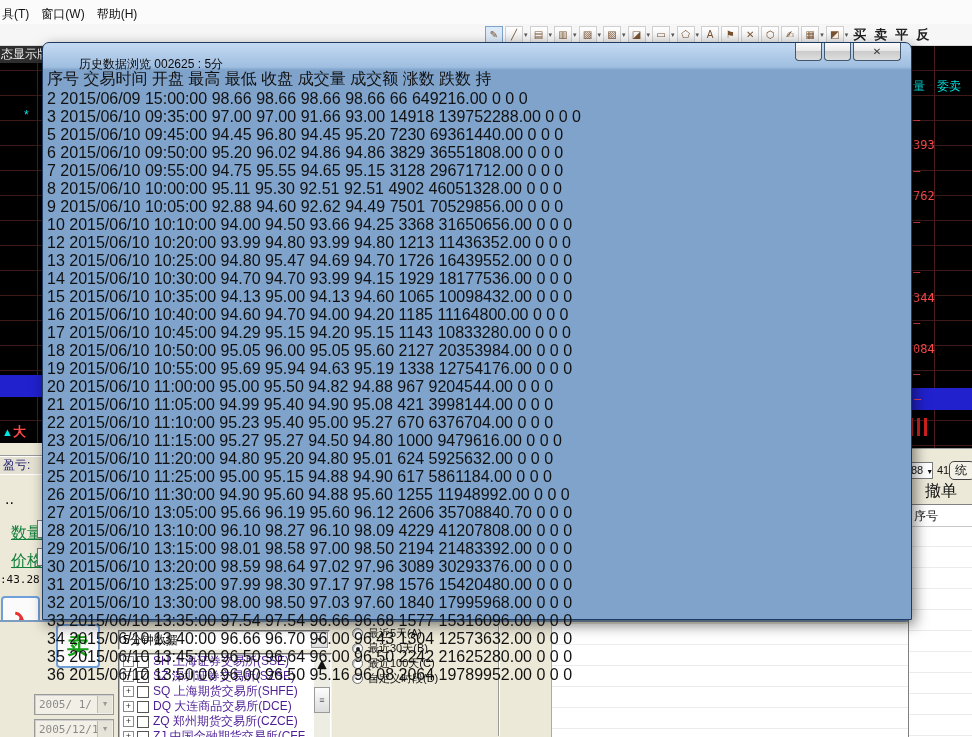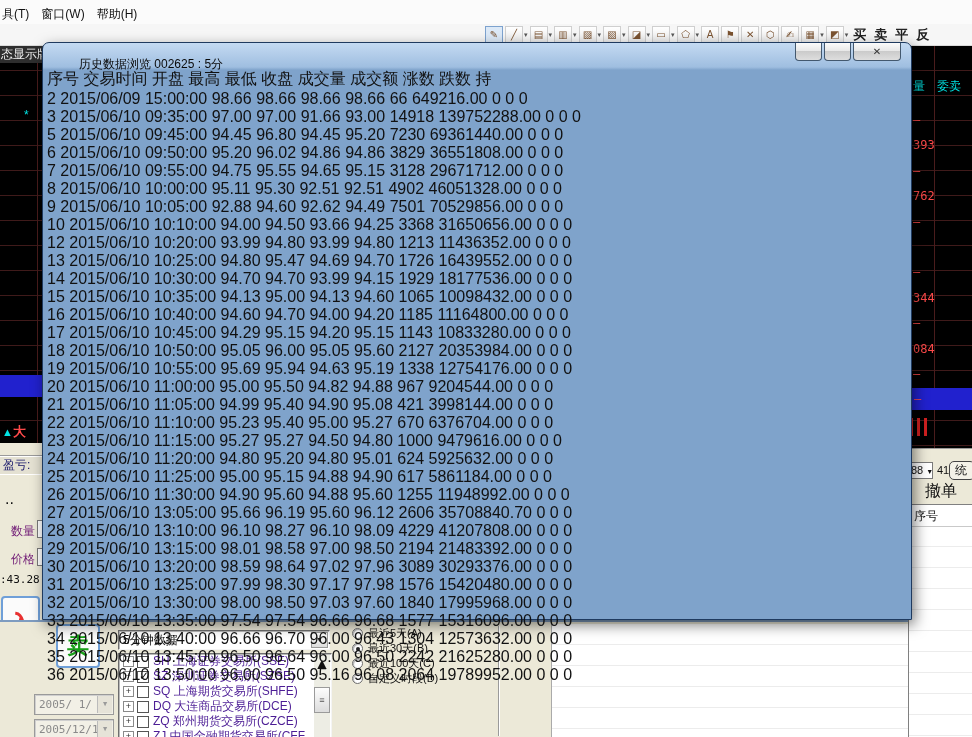--- a/index.html
+++ b/index.html
@@ -25,21 +25,21 @@
   #left-dark .ld-header { height:17px; background:#2E2E2E; color:#F0F0F0; font-size:12px; line-height:17px; white-space:nowrap; padding-left:1px; }
   #left-dark .star { position:absolute; left:24px; top:62px; color:#00E5E5; font-size:12px; }
   #left-dark .sel-row { position:absolute; left:0; top:329px; width:46px; height:22px; background:#2121CE; }
   #left-dark .arrow-row { position:absolute; left:2px; top:377px; font-size:13px; font-weight:bold; color:#FF4A4A; white-space:nowrap; }
   #left-dark .arrow-row .tri { color:#00E5E5; font-size:11px; }
 
   
   #left-gray { position:absolute; left:0; top:443px; width:46px; height:294px; background:#ECE9D8; overflow:hidden; }
   .pnl-strip { position:absolute; left:0; top:12px; width:46px; height:20px; background:#E4E1D2; border-top:1px solid #9a9a9a; border-bottom:1px solid #FFF; box-shadow:inset 0 1px 0 #fff; font-size:12px; line-height:18px; padding-left:3px; color:#16166A; white-space:nowrap; }
   .dots-btn { position:absolute; left:5px; top:47px; width:25px; height:19px; }
-  .small-label { position:absolute; left:11px; font-size:12px; color:#701a75; white-space:nowrap; }
+  .small-label { position:absolute; left:11px; font-size:16px; color:#15803d; white-space:nowrap;text-decoration:underline; }
   .cut-box { position:absolute; left:37px; width:9px; height:18px; background:#FFF; border:1px solid #7a7a7a; }
   .price-val { position:absolute; left:0; top:130px; font:11px "DejaVu Sans Mono",monospace; color:#111; white-space:nowrap; }
   .big-trade-box { position:absolute; background:#FBFBFB; border:2px solid #6F9FD8; border-radius:4px; display:flex; align-items:center; justify-content:center; }
   #buy-box { left:1px; top:153px; width:39px; height:58px; }
   #buy-box .ch { color:#E83030; font-size:26px; font-weight:bold; }
   #sell-box .ch { color:#18A018; font-size:22px; font-weight:bold; }
 
   
   #right-dark { position:absolute; left:908px; top:46px; width:64px; height:402px; background:#000;
     background-image:

